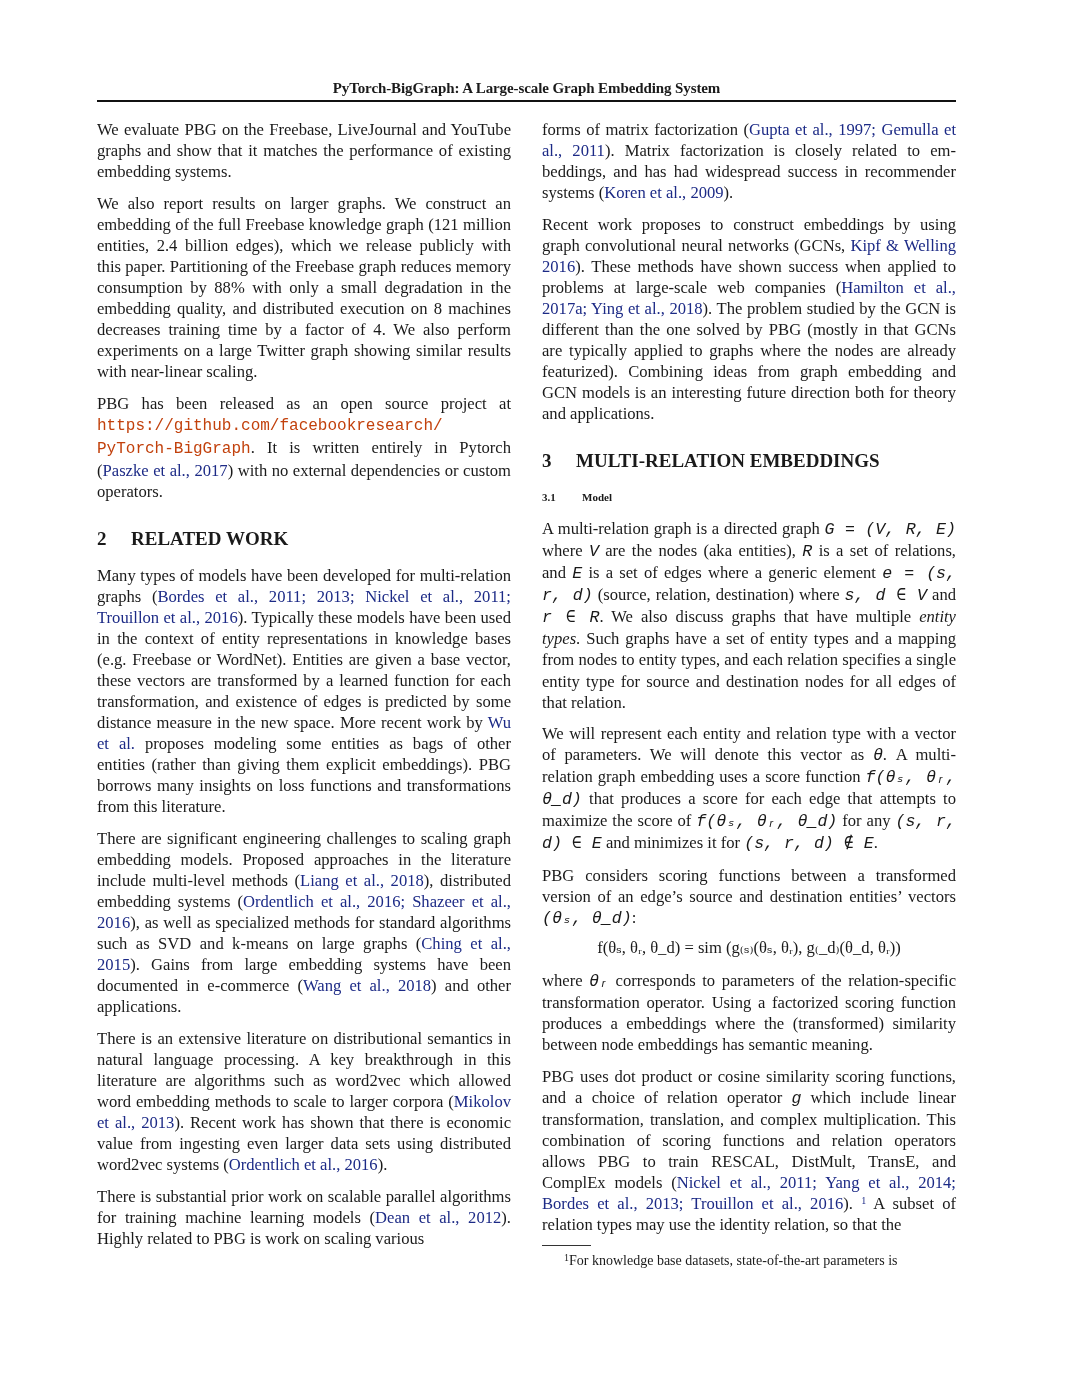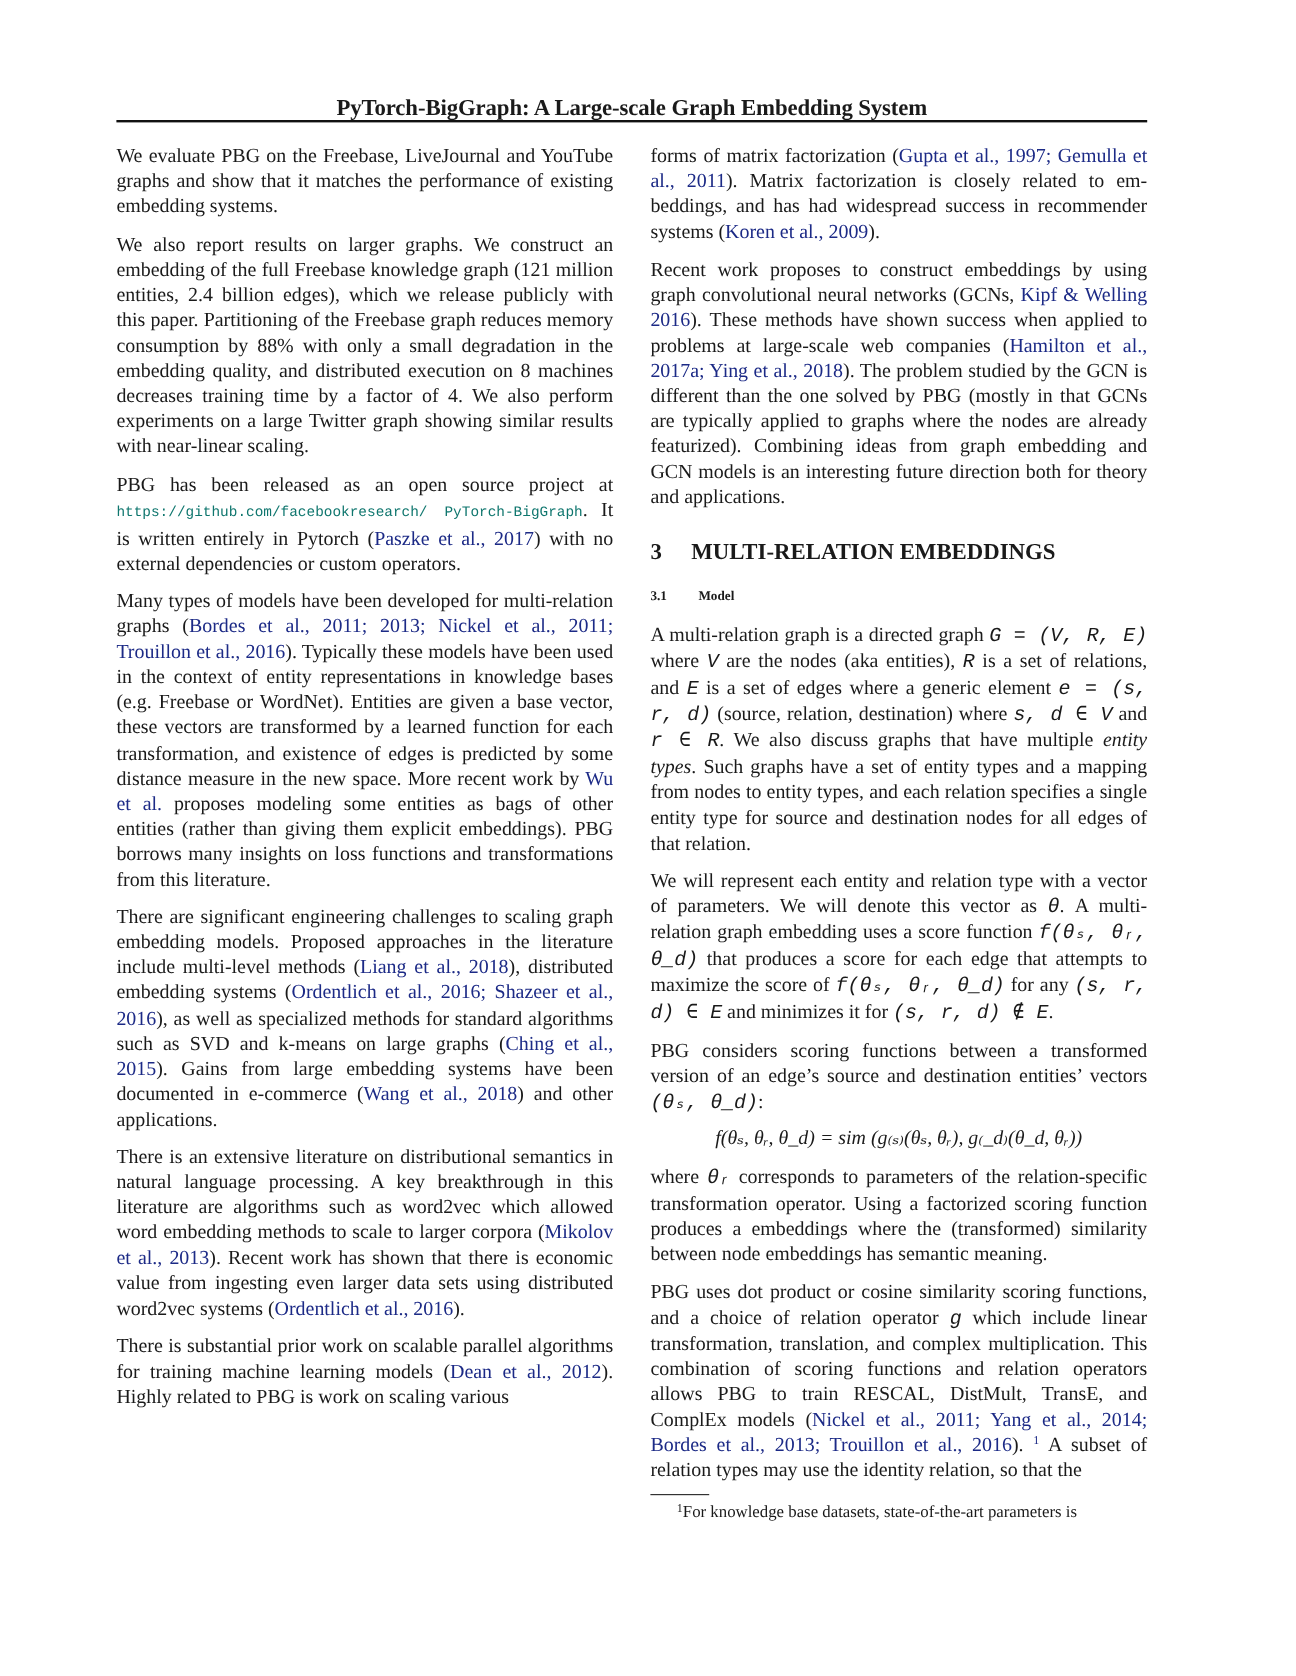--- a/index.html
+++ b/index.html
@@ -1,51 +1,54 @@
 <!DOCTYPE html>
 <html><head>
 <meta charset="utf-8">
 <style>
   html, body { margin: 0; padding: 0; background: #ffffff; }
   body { width: 1080px; height: 1397px; position: relative; overflow: hidden;
          font-family: "Liberation Serif", "DejaVu Serif", serif; color: #1a1a1a; }
   .header { position: absolute; left: 97px; top: 80px; width: 859px; text-align: center;
-            font-weight: bold; font-size: 19px; letter-spacing: -0.1px; }
+            font-weight: bold; font-size: 15px; letter-spacing: -0.1px; }
   .header-rule { position: absolute; left: 97px; top: 100px; width: 859px; height: 2px; background: #111; }
   .col { position: absolute; top: 119px; width: 414px; font-size: 16.6px; line-height: 21.05px;
          text-align: justify; hyphens: manual; }
   .col.left { left: 97px; }
   .col.right { left: 542px; }
   p { margin: 0 0 10.5px 0; }
   .cite { color: #1c2a86; }
-  .mono { font-family: "Liberation Mono", "DejaVu Sans Mono", monospace; color: #0f766e; font-size: 12px; }
+  .mono { font-family: "Liberation Mono", "DejaVu Sans Mono", monospace; color: #c2410c; font-size: 16px; }
   .sec { font-weight: bold; font-size: 19px; margin: 26px 0 15px 0; line-height: 22px; }
   .sec .num { display: inline-block; width: 34px; }
   .sc-big { font-size: 19px; }
   .sc-small { font-size: 19px; }
   .subsec { font-weight: bold; font-size: 11px; margin: 4px 0 10px 0; }
   .subsec .num { display: inline-block; width: 40px; }
   .math { font-family: Liberation Mono, monospace; font-style: italic; }
-  .eq { text-align: center; margin: 8px 0 12px 0; font-style: italic; }
+  .eq { text-align: center; margin: 8px 0 12px 0; }
   .fn-rule { width: 49px; height: 1px; background: #333; margin: 10px 0 6px 0; }
   .footnote { font-size: 14px; line-height: 17px; text-indent: 22px; text-align: left; }
   sup { font-size: 10px; vertical-align: top; position: relative; top: -3px; }
   .em { font-style: italic; }
 </style>
 </head>
 <body>
 
 <div class="header">PyTorch-BigGraph: A Large-scale Graph Embedding System</div>
 <div class="header-rule"></div>
 
 <div class="col left">
   <p>We evaluate PBG on the Freebase, LiveJournal and YouTube graphs and show that it matches the performance of existing embedding systems.</p>
   <p>We also report results on larger graphs. We construct an embedding of the full Freebase knowledge graph (121 mil­lion entities, 2.4 billion edges), which we release publicly with this paper. Partitioning of the Freebase graph reduces memory consumption by 88% with only a small degrada­tion in the embedding quality, and distributed execution on 8 machines decreases training time by a factor of 4. We also perform experiments on a large Twitter graph showing similar results with near-linear scaling.</p>
   <p><span>PBG has been released as an open source project at </span><span class="mono">https://github.com/facebookresearch/ PyTorch-BigGraph</span><span>. It is written entirely in Pytorch (</span><span class="cite">Paszke et al., 2017</span><span>) with no external dependencies or custom operators.</span></p>
 
+  <div class="sec">
+    <span class="num">2</span><span class="sc-big">R</span><span class="sc-small">ELATED </span><span class="sc-big">W</span><span class="sc-small">ORK</span>
+  </div>
 
   <p><span>Many types of models have been developed for multi-relation graphs (</span><span class="cite">Bordes et al., 2011; 2013; Nickel et al., 2011; Trouillon et al., 2016</span><span>). Typically these models have been used in the context of entity representations in knowl­edge bases (e.g. Freebase or WordNet). Entities are given a base vector, these vectors are transformed by a learned function for each transformation, and existence of edges is predicted by some distance measure in the new space. More recent work by </span><span class="cite">Wu et al.</span><span> proposes modeling some entities as bags of other entities (rather than giving them explicit embeddings). PBG borrows many insights on loss functions and transformations from this literature.</span></p>
 
   <p><span>There are significant engineering challenges to scaling graph embedding models. Proposed approaches in the literature include multi-level methods (</span><span class="cite">Liang et al., 2018</span><span>), distributed embedding systems (</span><span class="cite">Ordentlich et al., 2016; Shazeer et al., 2016</span><span>), as well as specialized methods for standard algo­rithms such as SVD and k-means on large graphs (</span><span class="cite">Ching et al., 2015</span><span>). Gains from large embedding systems have been documented in e-commerce (</span><span class="cite">Wang et al., 2018</span><span>) and other applications.</span></p>
 
   <p><span>There is an extensive literature on distributional semantics in natural language processing. A key breakthrough in this literature are algorithms such as word2vec which al­lowed word embedding methods to scale to larger corpora (</span><span class="cite">Mikolov et al., 2013</span><span>). Recent work has shown that there is economic value from ingesting even larger data sets using distributed word2vec systems (</span><span class="cite">Ordentlich et al., 2016</span><span>).</span></p>
 
   <p><span>There is substantial prior work on scalable parallel algo­rithms for training machine learning models (</span><span class="cite">Dean et al., 2012</span><span>). Highly related to PBG is work on scaling various</span></p>
 </div>
 

